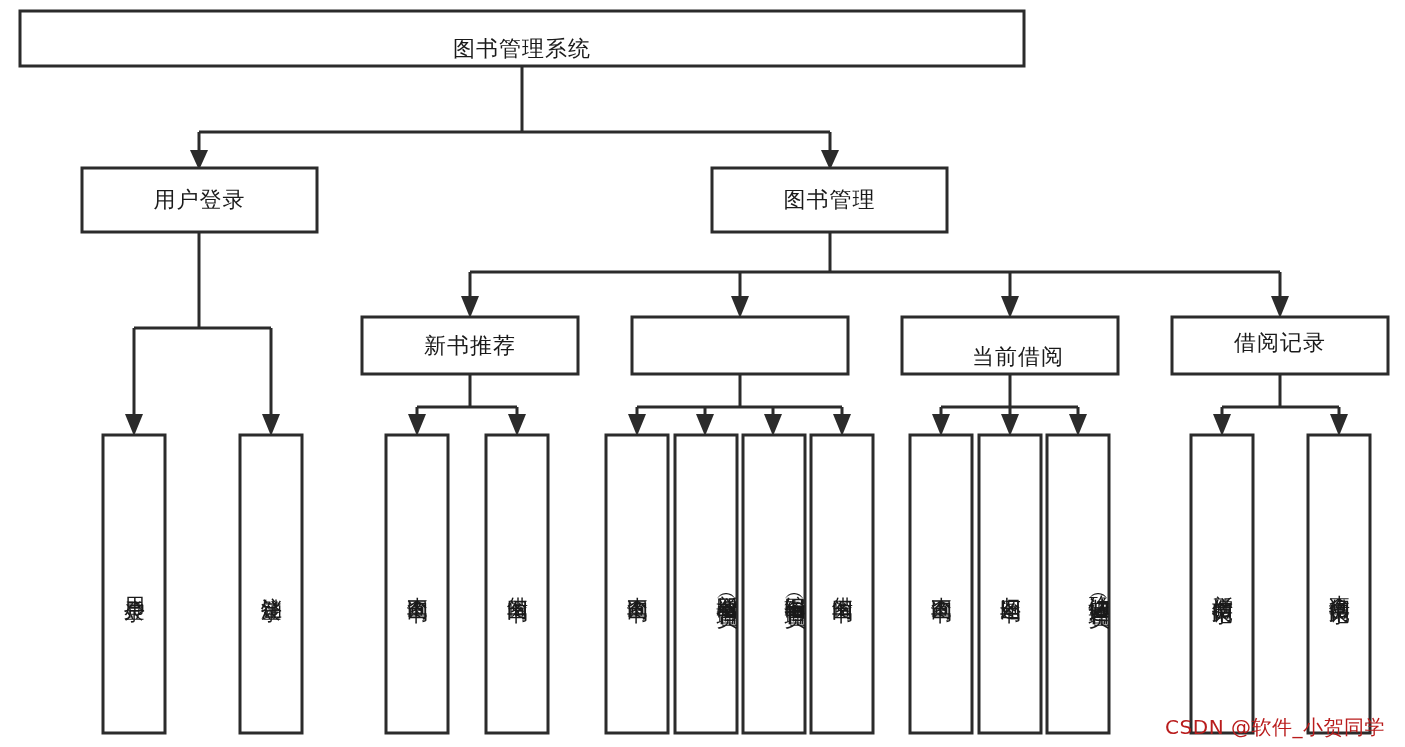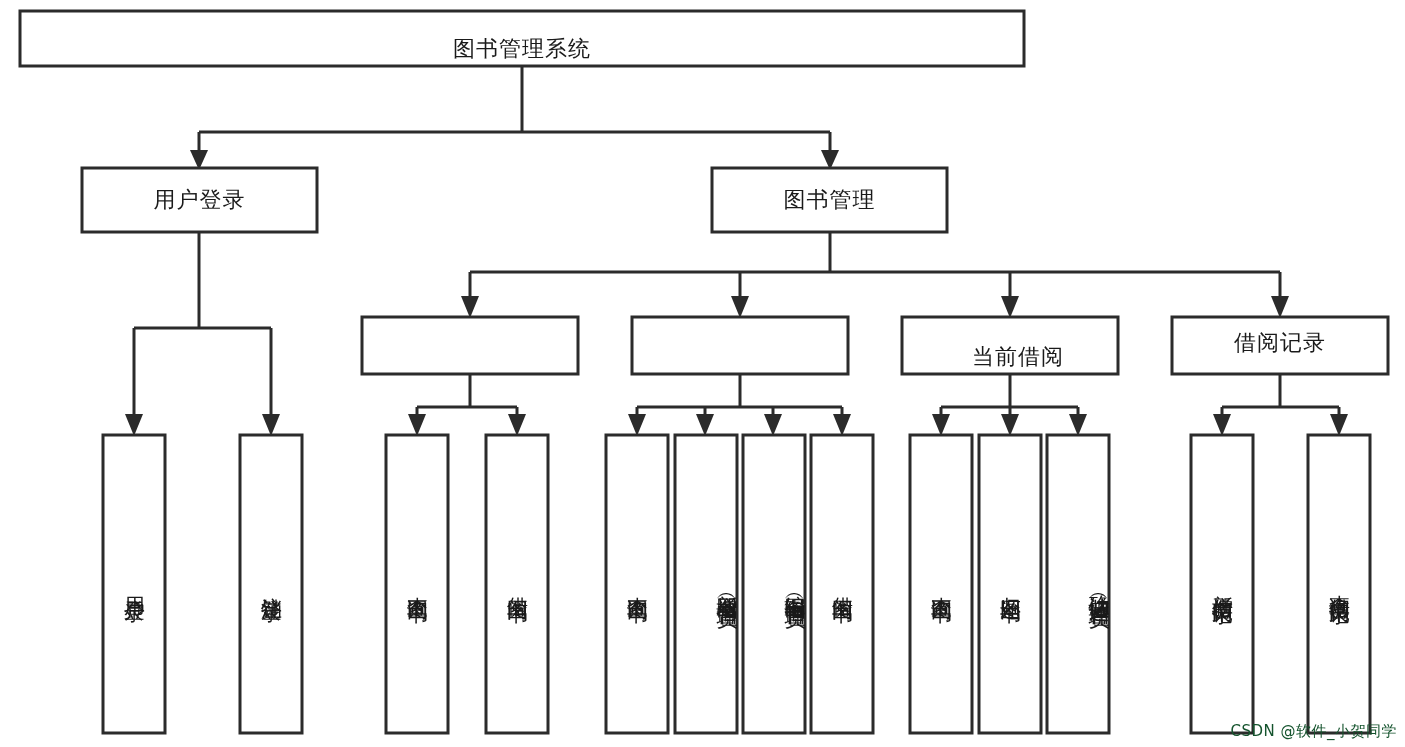--- a/index.html
+++ b/index.html
@@ -61,24 +61,24 @@
     align-items: center;
     justify-content: center;
     font-size: 22px;
     color: #1a1a1a;
     letter-spacing: 1px;
     white-space: nowrap;
     pointer-events: none;
   }
   .watermark {
     position: absolute;
-    right: 8px;
+    right: 20px;
     bottom: 6px;
-    font-size: 15px;
-    color: #14532d;
+    font-size: 20px;
+    color: #b91c1c;
     letter-spacing: 0.5px;
     white-space: nowrap;
     font-family: "DejaVu Sans", "Liberation Sans", sans-serif;
   }
 </style>
 </head>
 <body>
 
 <div id="diagram-root">
 
@@ -175,20 +175,21 @@
       <rect class="node-box" x="1191" y="435" width="62" height="298"></rect>
       <rect class="node-box" x="1308" y="435" width="62" height="298"></rect>
     </g>
   </svg>
 
   <div class="horiz-text-wrap" style="left:20px; top:11px; width:1004px; height:55px;margin-top:10px;">图书管理系统</div>
 
   <div class="horiz-text-wrap" style="left:82px; top:168px; width:235px; height:64px;">用户登录</div>
   <div class="horiz-text-wrap" style="left:712px; top:168px; width:235px; height:64px;border-radius:17px;">图书管理</div>
 
+  <div class="horiz-text-wrap" style="left:362px; top:317px; width:216px; height:57px;">新书推荐</div>
   <div class="horiz-text-wrap" style="left:902px; top:328px; width:216px; height:57px;padding-left:8px;">当前借阅</div>
   <div class="horiz-text-wrap" style="left:1172px; top:317px; width:216px; height:51px;">借阅记录</div>
 
   <div class="vert-text-wrap" style="left:103px; top:435px; width:62px; height:298px;">用户登录</div>
   <div class="vert-text-wrap" style="left:240px; top:435px; width:62px; height:298px;">注销登录</div>
 
   <div class="vert-text-wrap" style="left:386px; top:435px; width:62px; height:298px;">查询图书</div>
   <div class="vert-text-wrap" style="left:486px; top:435px; width:62px; height:298px;">借阅图书</div>
 
   <div class="vert-text-wrap" style="left:606px; top:435px; width:62px; height:298px;">查询图书</div>

